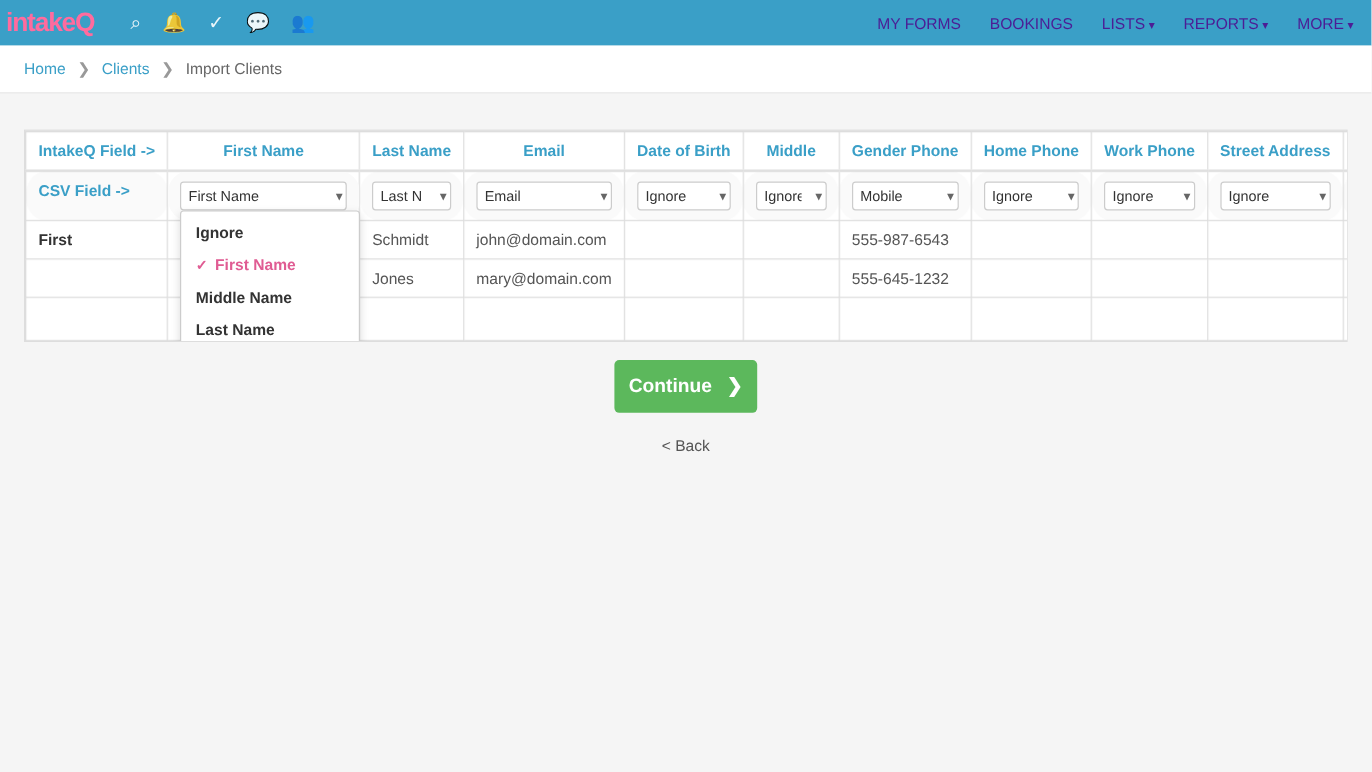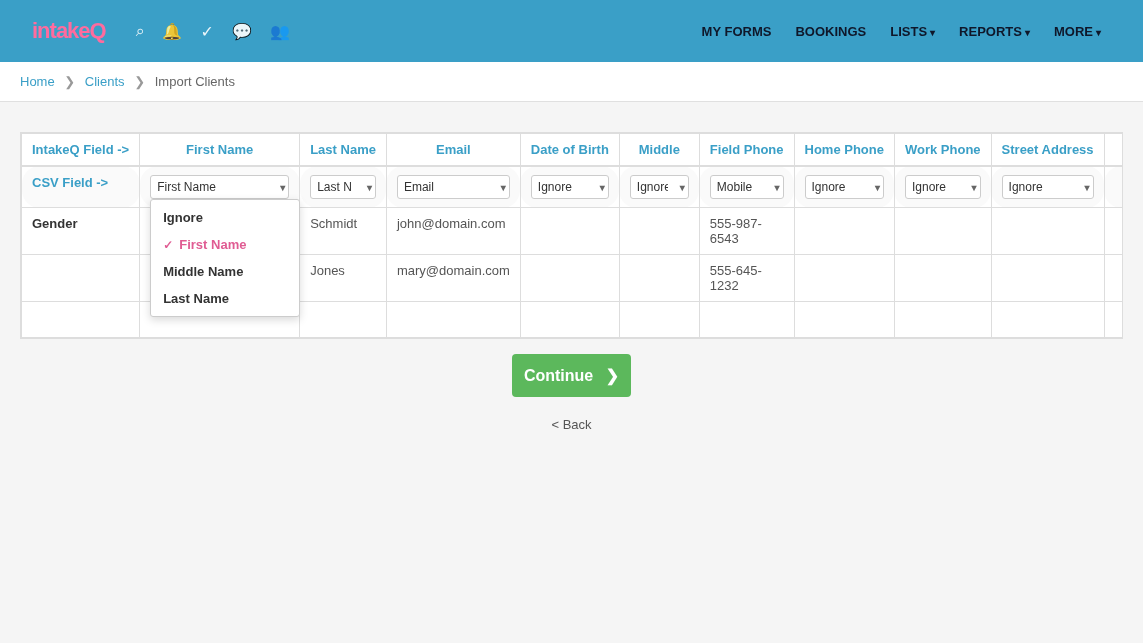--- a/index.html
+++ b/index.html
@@ -3,22 +3,22 @@
   <meta charset="utf-8">
   <style>
     * { box-sizing: border-box; margin: 0; padding: 0; }
     body { font-family: Arial, sans-serif; font-size: 14px; background: #f5f5f5; color: #333; }
 
     
     .navbar {
       background: #3a9fc7;
       display: flex;
       align-items: center;
-      padding: 0 32px;
-      height: 62px;
+      padding: 0 5px;
+      height: 38px;
       color: white;
     }
     .navbar-logo {
       font-size: 22px;
       font-weight: bold;
       color: white;
       margin-right: 30px;
       letter-spacing: -1px;
     }
     .navbar-logo span { color: #ff6b9e; }
@@ -33,25 +33,25 @@
       font-size: 16px;
       cursor: pointer;
       opacity: 0.9;
     }
     .navbar-links {
       display: flex;
       gap: 4px;
       align-items: center;
     }
     .navbar-link {
-      color: #0f172a;
+      color: #4c1d95;
       text-decoration: none;
       padding: 6px 10px;
       font-size: 13px;
-      font-weight: 700;
+      font-weight: 400;
       cursor: pointer;
       border-radius: 3px;
     }
     .navbar-link .arrow { font-size: 10px; margin-left: 3px; }
 
     
     .breadcrumb {
       padding: 12px 20px;
       font-size: 13px;
       color: #666;
@@ -286,21 +286,21 @@
     <table>
       <thead>
 
         <tr class="intakeq-field-row">
           <th>IntakeQ Field -&gt;</th>
           <th>First Name</th>
           <th>Last Name</th>
           <th>Email</th>
           <th>Date of Birth</th>
           <th>Middle</th>
-          <th>Field Phone</th>
+          <th>Gender Phone</th>
           <th>Home Phone</th>
           <th>Work Phone</th>
           <th>Street Address</th>
           <th>Unit #</th>
 
         </tr>
       </thead>
       <tbody>
 
         <tr class="csv-field-row">
@@ -403,21 +403,21 @@
               <span class="select-arrow">▾</span>
             </div>
           </td>
           <td>
             
           </td>
 
         </tr>
 
         <tr class="sample-row">
-          <td style="font-weight:600; color:#333;">Gender</td>
+          <td style="font-weight:600; color:#333;">First</td>
           <td></td>
           <td>Schmidt</td>
           <td>john@domain.com</td>
           <td></td>
           <td></td>
           <td>555-987-6543</td>
           <td></td>
           <td></td>
           <td></td>
           <td></td>

